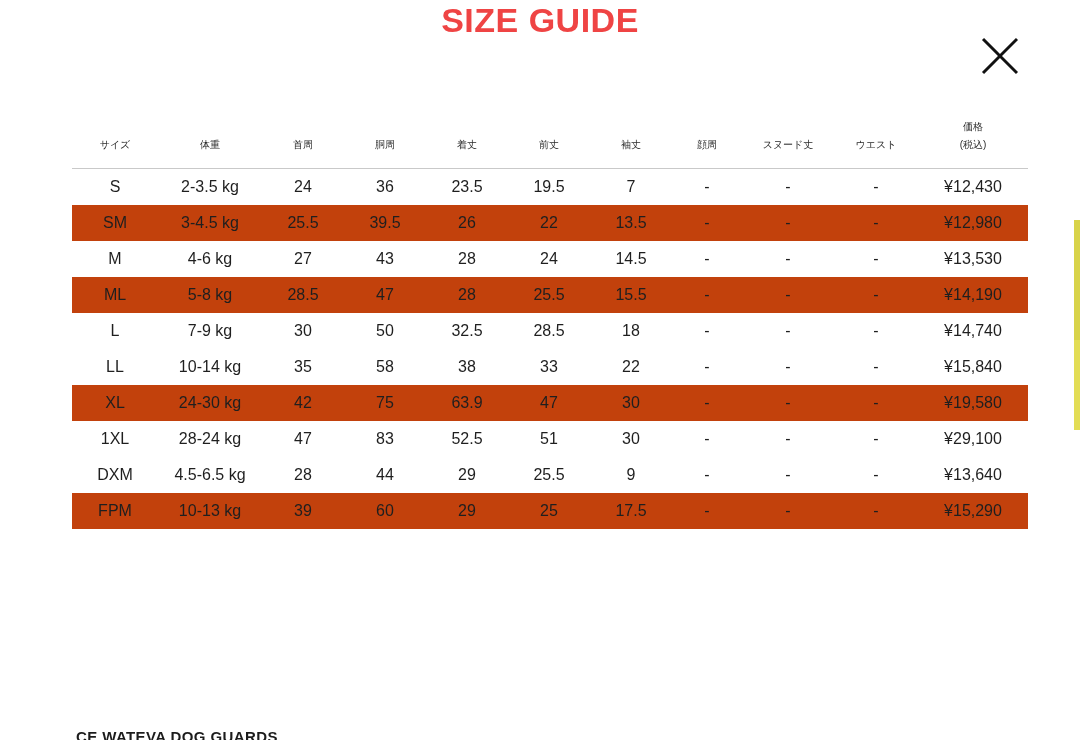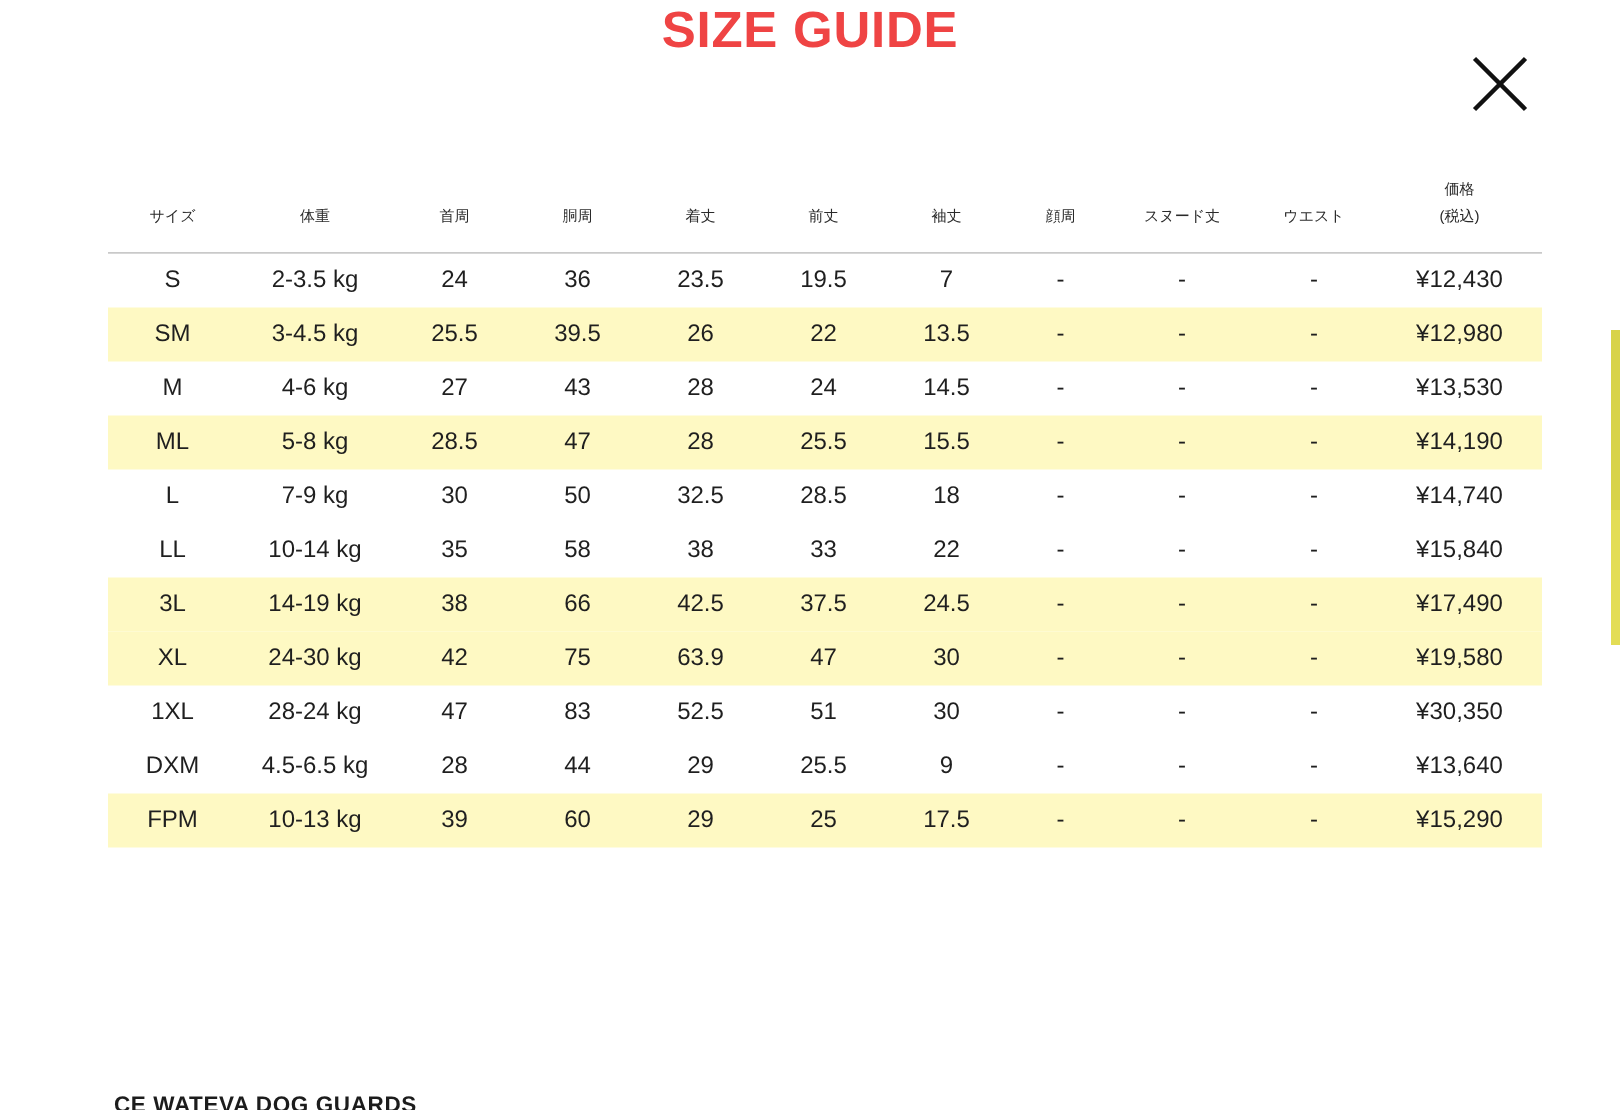--- a/index.html
+++ b/index.html
@@ -82,21 +82,21 @@
   }
   table.size-table td {
     font-size: 16px;
     color: #1f1f1f;
     text-align: center;
     height: 36px;
     padding: 0;
     vertical-align: middle;
   }
   table.size-table tbody tr.alt {
-    background: #fef9c3;
+    background: #c2410c;
   }
   td.size-cell {
     font-size: 16px;
   }
   td.dash {
     color: #4a4a4a;
   }
   .col-size { width: 86px; }
   .col-weight { width: 104px; }
   .col-neck { width: 82px; }
@@ -245,33 +245,20 @@
           <td>58</td>
           <td>38</td>
           <td>33</td>
           <td>22</td>
           <td class="dash">-</td>
           <td class="dash">-</td>
           <td class="dash">-</td>
           <td>¥15,840</td>
         </tr>
         <tr class="alt">
-          <td class="size-cell">3L</td>
-          <td>14-19 kg</td>
-          <td>38</td>
-          <td>66</td>
-          <td>42.5</td>
-          <td>37.5</td>
-          <td>24.5</td>
-          <td class="dash">-</td>
-          <td class="dash">-</td>
-          <td class="dash">-</td>
-          <td>¥17,490</td>
-        </tr>
-        <tr class="alt">
           <td class="size-cell">XL</td>
           <td>24-30 kg</td>
           <td>42</td>
           <td>75</td>
           <td>63.9</td>
           <td>47</td>
           <td>30</td>
           <td class="dash">-</td>
           <td class="dash">-</td>
           <td class="dash">-</td>
@@ -281,21 +268,21 @@
           <td class="size-cell">1XL</td>
           <td>28-24 kg</td>
           <td>47</td>
           <td>83</td>
           <td>52.5</td>
           <td>51</td>
           <td>30</td>
           <td class="dash">-</td>
           <td class="dash">-</td>
           <td class="dash">-</td>
-          <td>¥30,350</td>
+          <td>¥29,100</td>
         </tr>
         <tr>
           <td class="size-cell">DXM</td>
           <td>4.5-6.5 kg</td>
           <td>28</td>
           <td>44</td>
           <td>29</td>
           <td>25.5</td>
           <td>9</td>
           <td class="dash">-</td>

